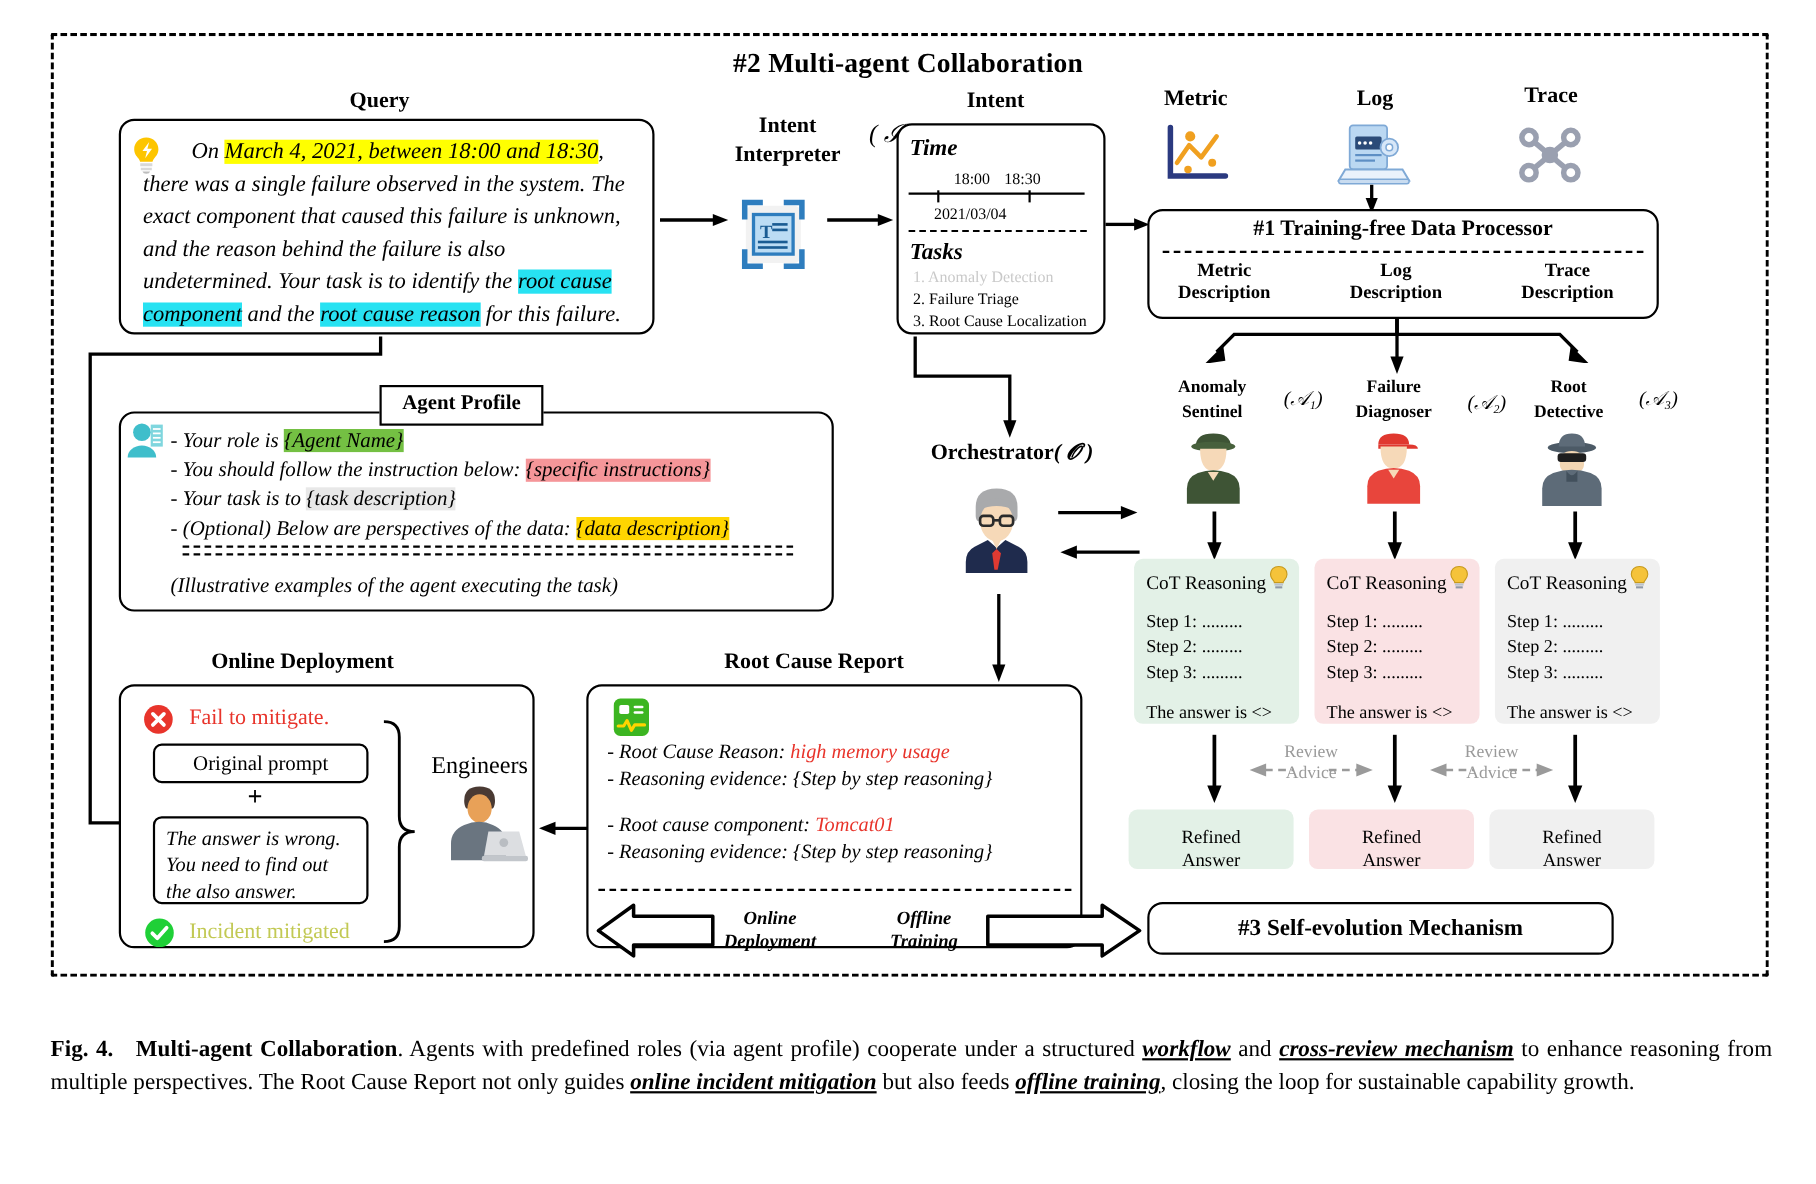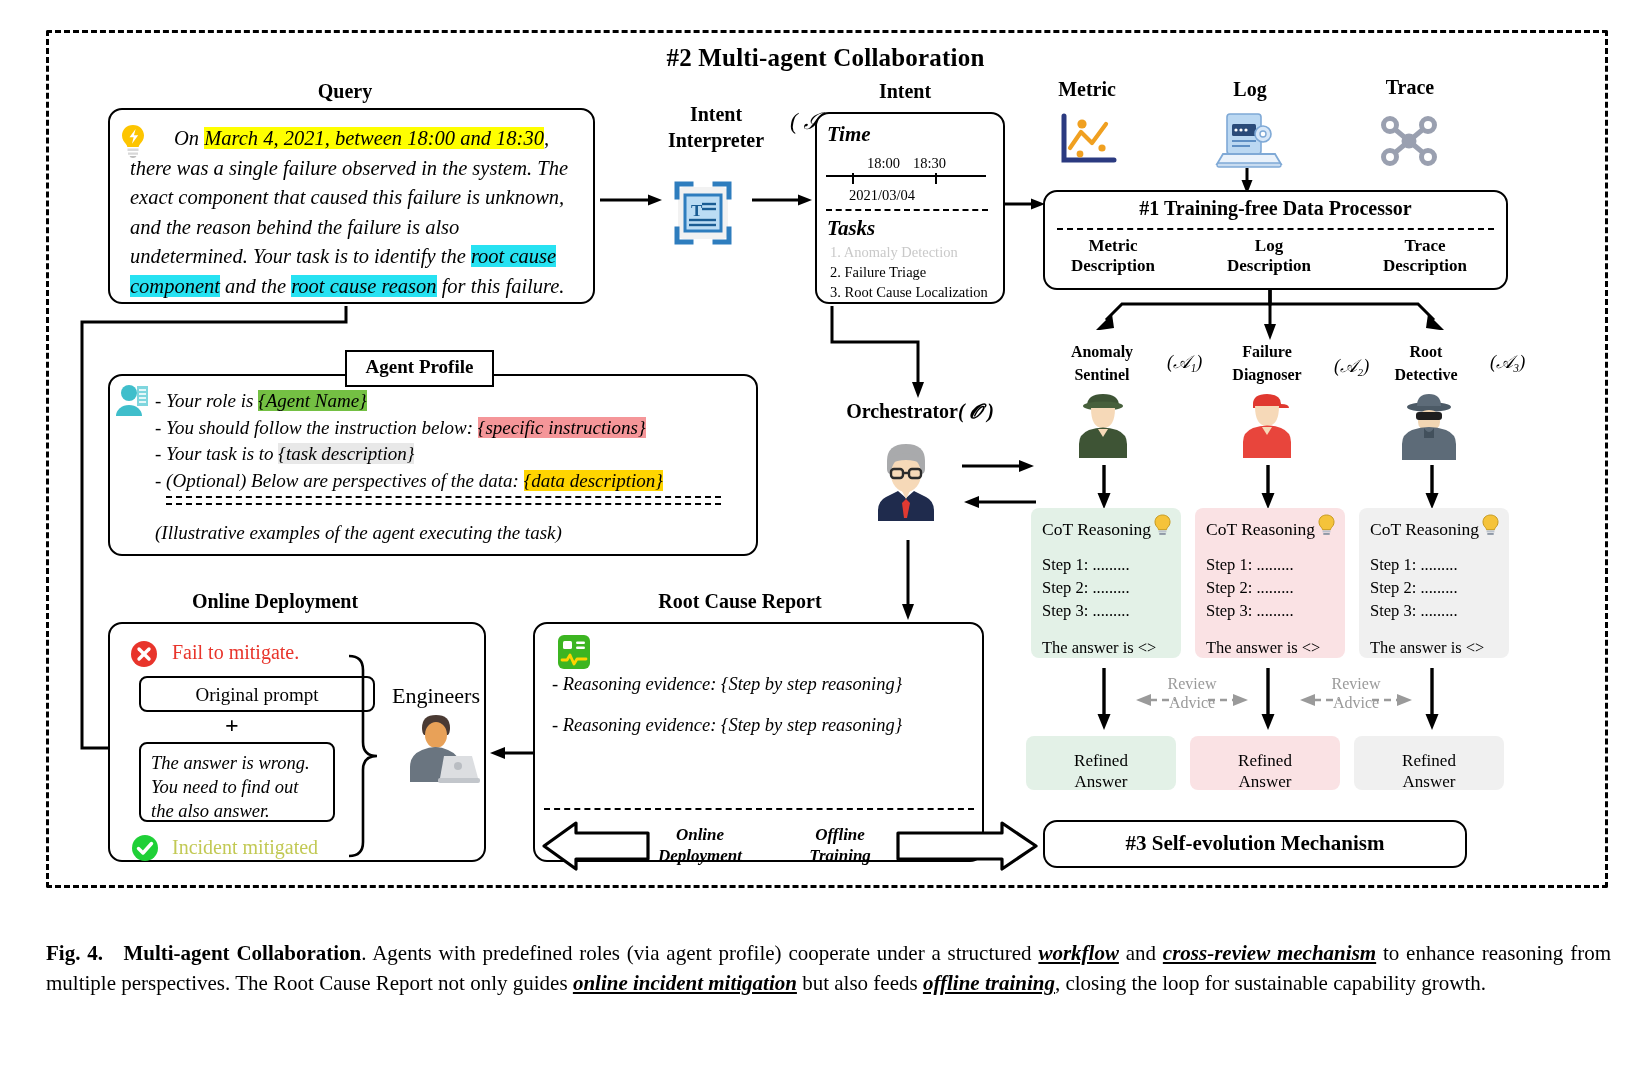--- a/index.html
+++ b/index.html
@@ -505,21 +505,21 @@
 <div class="abs" style="left:130px;top:640px;">
   <svg width="28" height="28" viewBox="0 0 28 28">
     <circle cx="14" cy="14" r="13" fill="#E8342B"></circle>
     <g stroke="#fff" stroke-width="3.4" stroke-linecap="round">
         <line x1="9" y1="9" x2="19" y2="19"></line>
         <line x1="19" y1="9" x2="9" y2="19"></line>
       </g>
   </svg>
 </div>
 <div class="abs" style="left:172px;top:641px;color:#E8342B;font-size:20px;">Fail to mitigate.</div>
-<div class="abs od-inner" style="left:139px;top:676px;width:236px;height:36px;font-size:19px;text-align:center;line-height:33px;">Original prompt</div>
+<div class="abs od-inner" style="left:139px;top:676px;width:196px;height:36px;font-size:19px;text-align:center;line-height:33px;">Original prompt</div>
 <div class="abs" style="left:225px;top:712px;font-size:24px;font-weight:bold;">+</div>
 <div class="abs od-inner" style="left:139px;top:742px;width:196px;height:80px;font-style:italic;font-size:18.5px;line-height:24px;padding:7px 10px;">
   <div>The answer is wrong.</div>
   <div>You need to find out</div>
   <div>the also answer.</div>
 </div>
 <div class="abs" style="left:131px;top:834px;">
   <svg width="28" height="28" viewBox="0 0 28 28">
     <circle cx="14" cy="14" r="13" fill="#1FD037"></circle>
     <polyline points="7.5,14.5 12,19 20.5,9.5" fill="none" stroke="#fff" stroke-width="3.4" stroke-linecap="round" stroke-linejoin="round"></polyline>
@@ -556,22 +556,24 @@
 <div class="abs" style="left:557px;top:634px;">
   <svg width="34" height="36" viewBox="0 0 34 36">
     <rect x="1" y="1" width="32" height="34" rx="6" fill="#3CB521"></rect>
     <rect x="6" y="7" width="9" height="8" rx="1.6" fill="#fff"></rect>
     <rect x="19" y="7.5" width="9" height="2.4" rx="1.2" fill="#fff"></rect>
     <rect x="19" y="12.5" width="9" height="2.4" rx="1.2" fill="#fff"></rect>
     <polyline points="5,26 10,26 13,21 17,30 20,25 29,25" fill="none" stroke="#FFD400" stroke-width="2.8" stroke-linejoin="round" stroke-linecap="round"></polyline>
   </svg>
 </div>
 <div class="abs" id="rcr-lines">
+  <div><span>- Root Cause Reason: </span><span class="red">high memory usage</span></div>
   <div>- Reasoning evidence: {Step by step reasoning}</div>
   <div style="height:16px;"></div>
+  <div><span>- Root cause component: </span><span class="red">Tomcat01</span></div>
   <div>- Reasoning evidence: {Step by step reasoning}</div>
 </div>
 <div class="abs" style="left:544px;top:808px;width:430px;border-top:2px dashed #000;"></div>
 
 <div class="abs" style="left:542px;top:822px;">
   <svg width="106" height="48" viewBox="0 0 106 48">
     <path d="M106 11 L34 11 L34 1 L2 24 L34 47 L34 37 L106 37 z" fill="#fff" stroke="#000" stroke-width="3.2" stroke-linejoin="round"></path>
   </svg>
 </div>
 <div class="abs" style="left:650px;top:824px;width:100px;font-style:italic;font-weight:bold;font-size:17px;text-align:center;line-height:21px;">

